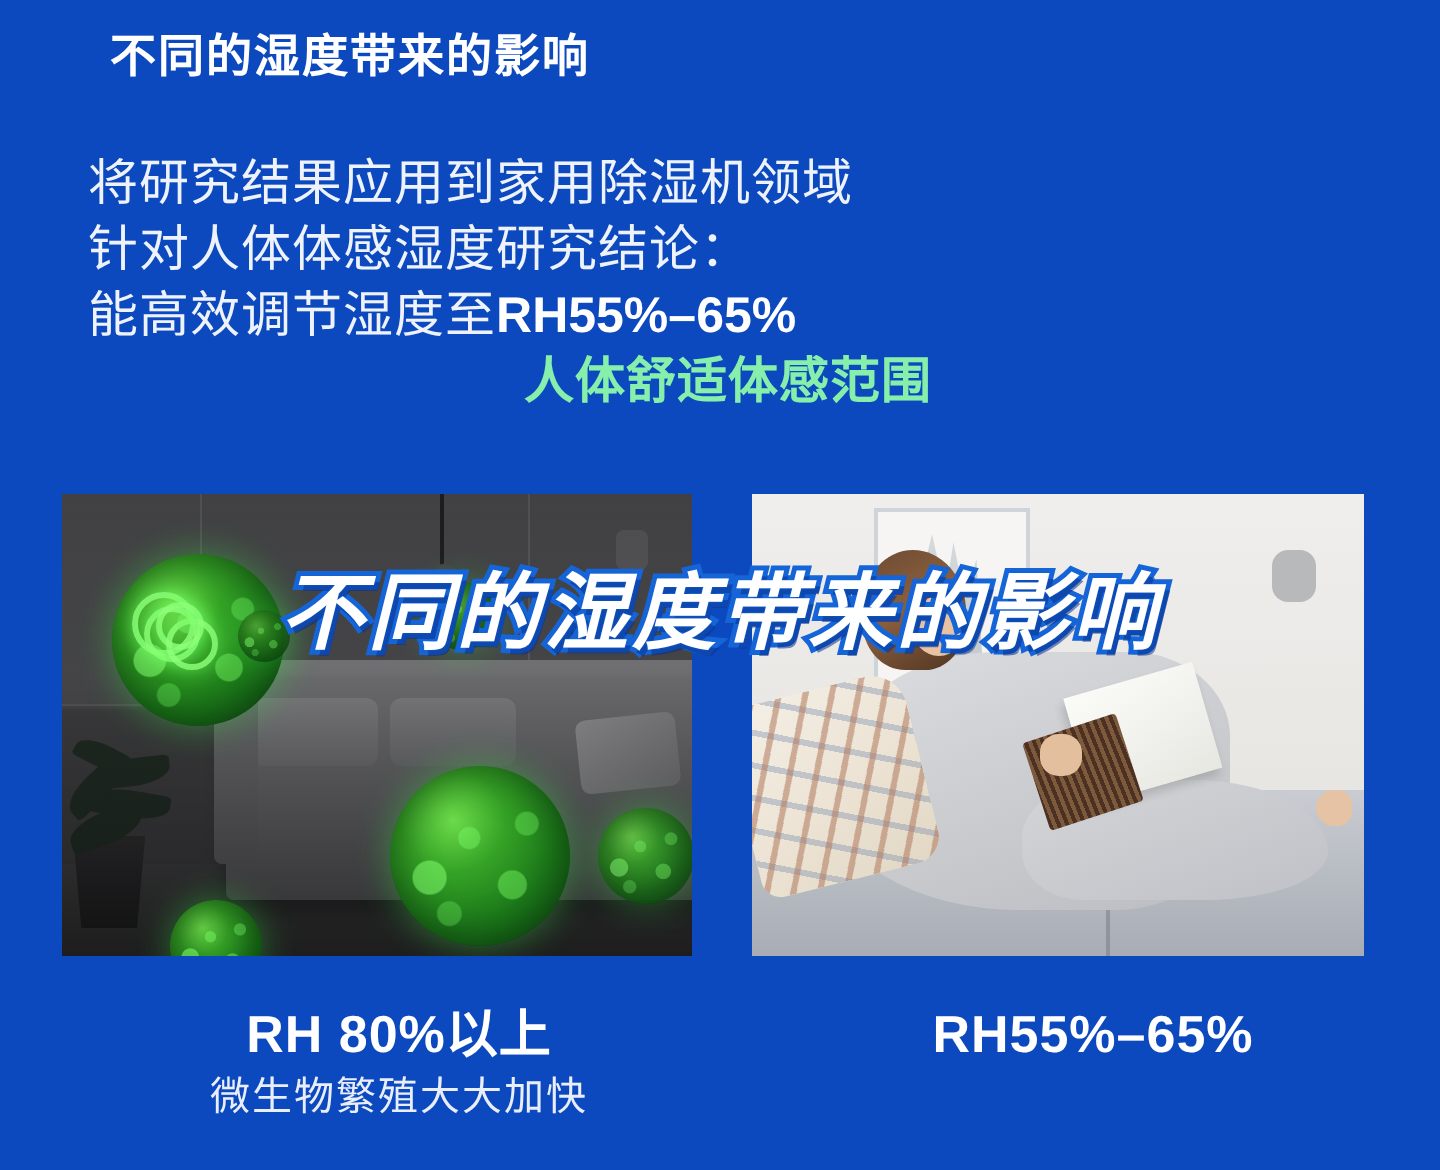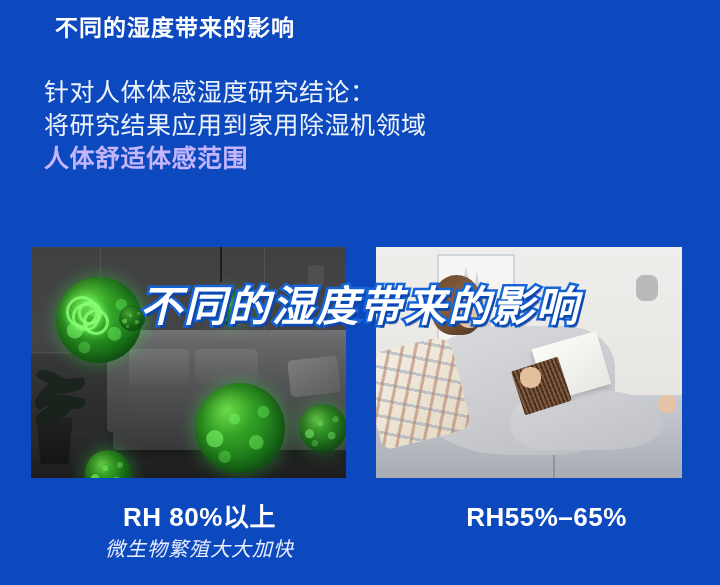--- a/index.html
+++ b/index.html
@@ -46,21 +46,22 @@
   }
   .subline {
     font-size: 25px;
     line-height: 33px;
     color: #eef3fb;
     letter-spacing: 0.5px;
     white-space: nowrap;
   }
   .subline.bold {
     font-weight: 700;
-    color: #c4b5fd;
+    color: #86efac;
+    text-align: center;
   }
   .subline .hl {
     font-weight: 700;
     color: #ffffff;
     letter-spacing: 0;
   }
 
   
   .panels {
     position: absolute;
@@ -363,33 +364,33 @@
     letter-spacing: 0.5px;
     line-height: 34px;
     white-space: nowrap;
   }
   .caption-sub {
     font-size: 20px;
     color: #e8eefb;
     letter-spacing: 1px;
     line-height: 30px;
     white-space: nowrap;
-    font-style: italic;
   }
 </style>
 </head>
 <body>
 
 <div id="poster">
 
   <div class="headline">不同的湿度带来的影响</div>
 
   <div class="subcopy">
+    <div class="subline">将研究结果应用到家用除湿机领域</div>
     <div class="subline">针对人体体感湿度研究结论：</div>
-    <div class="subline">将研究结果应用到家用除湿机领域</div>
+    <div class="subline"><span>能高效调节湿度至</span><span class="hl">RH55%–65%</span></div>
     <div class="subline bold">人体舒适体感范围</div>
   </div>
 
   <div class="panels">
 
     <div class="panel panel-left">
       <div class="room-dark">
         <div class="rd-wallline"></div>
         <div class="rd-panelseam" style="left:22%"></div>
         <div class="rd-panelseam" style="left:74%"></div>

